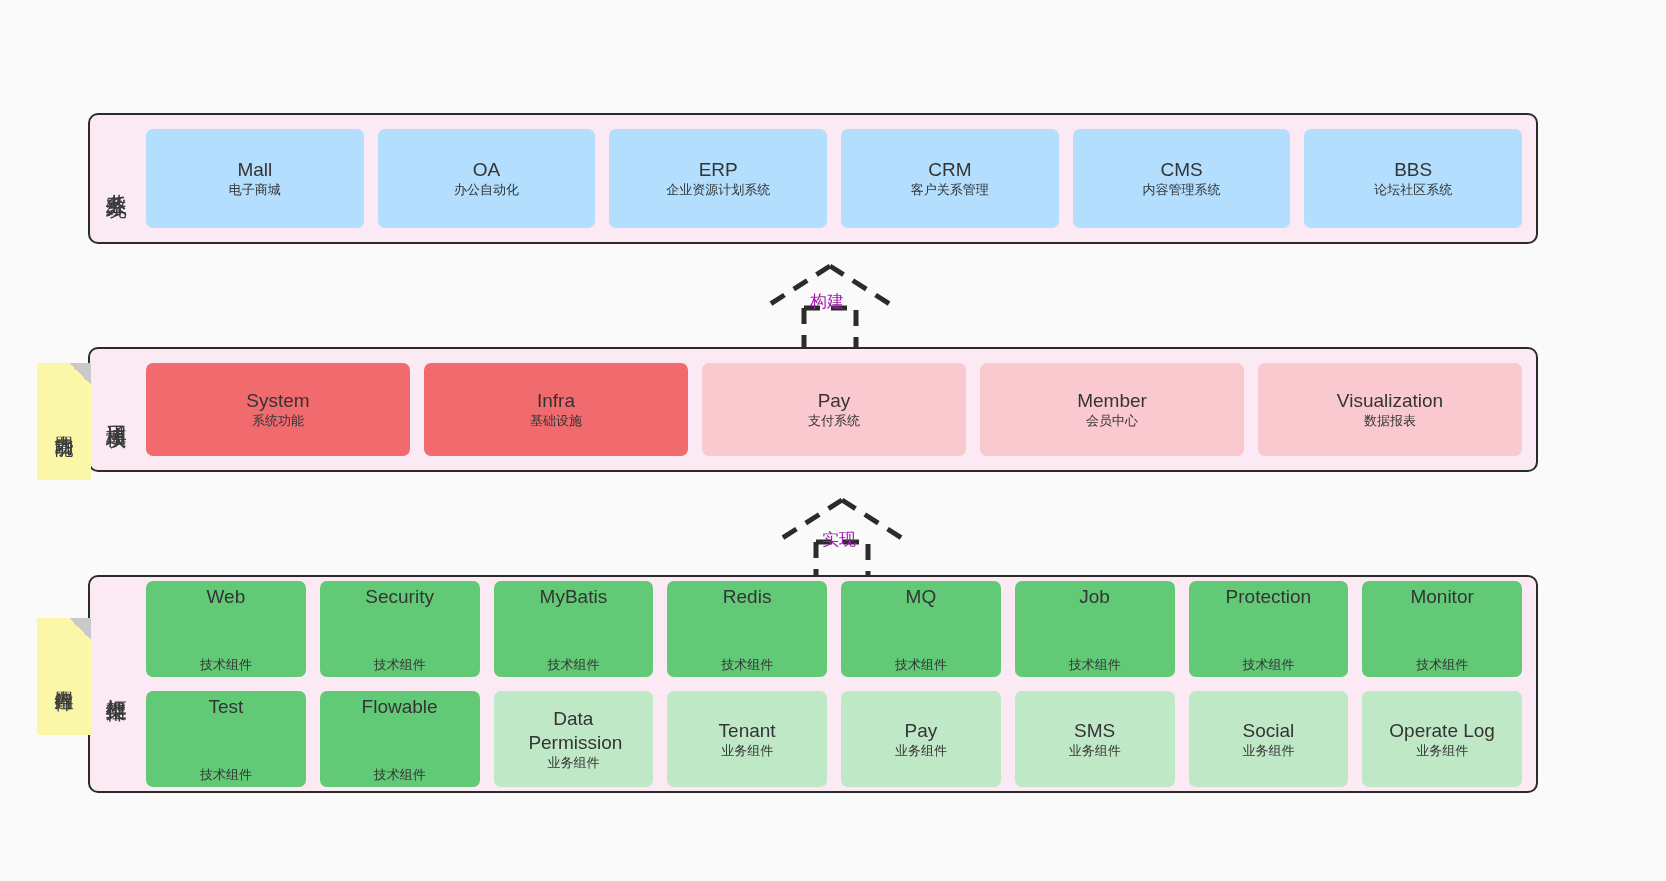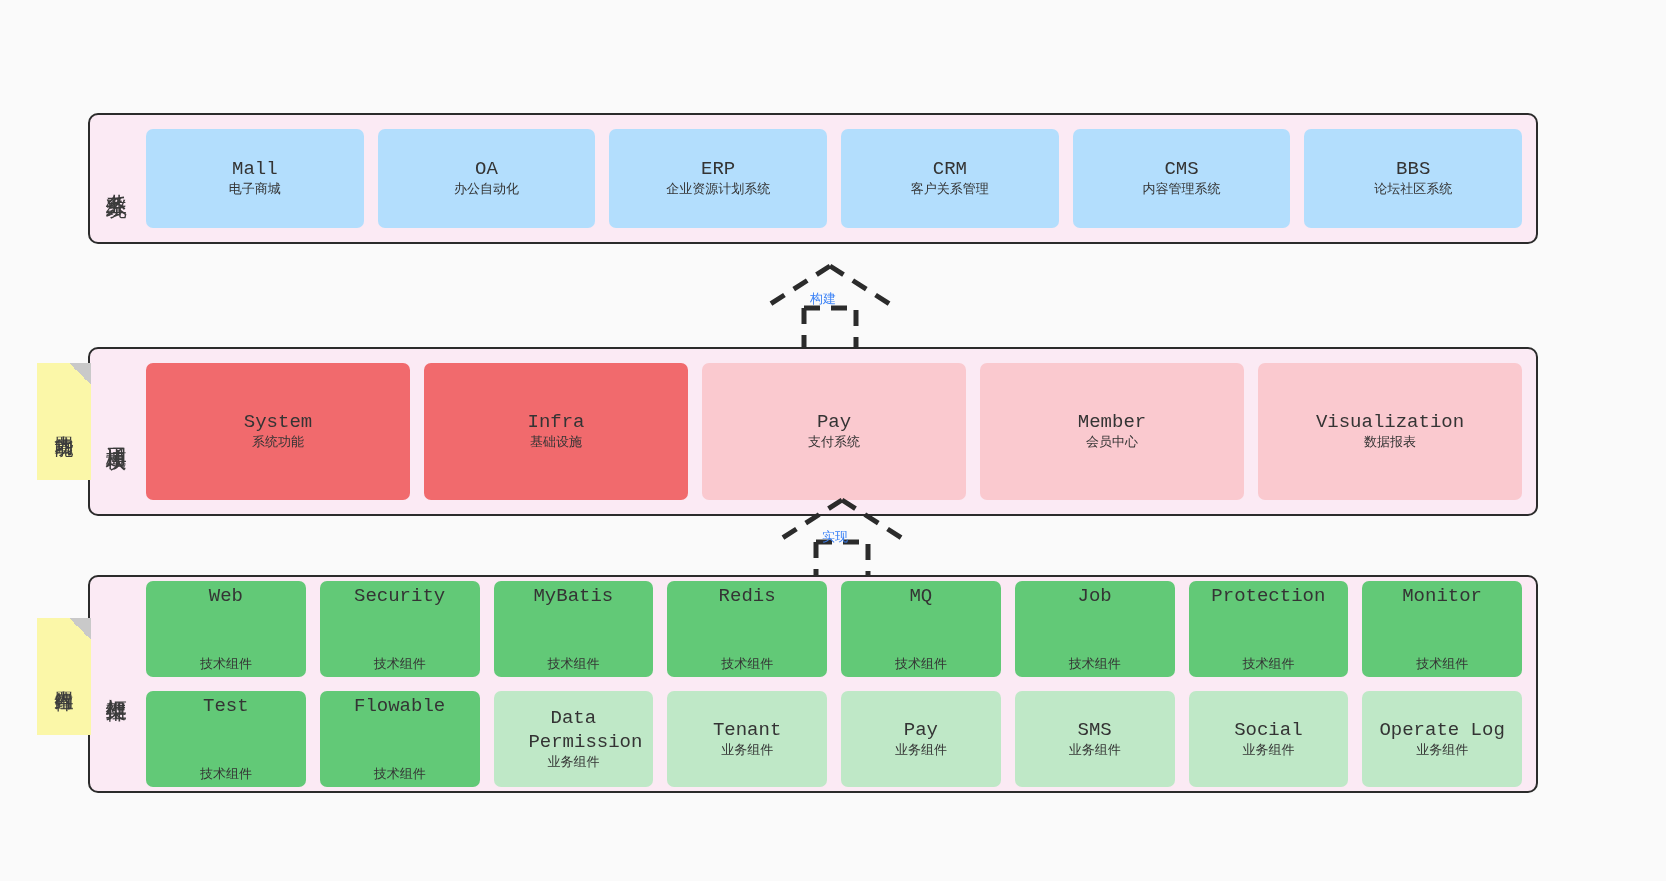--- a/index.html
+++ b/index.html
@@ -55,21 +55,20 @@
     flex: 1 1 0;
     border-radius: 7px;
     display: flex;
     flex-direction: column;
     align-items: center;
     justify-content: center;
     text-align: center;
     line-height: 1.26;
     padding: 4px 6px;
     color: #343434;
-    font-family: Liberation Mono, monospace;
   }
   .card .en { font-size: 19px; }
   .card .cn { font-size: 13px; }
 
   
   .c-blue        { background: #b3defd; }
   .c-red-strong  { background: #f16a6d; }
   .c-red-light   { background: #fac9cf; }
   .c-green-strong{ background: #62c977; gap: 48px; }
   .c-green-light { background: #bfe8c7; }
@@ -95,22 +94,22 @@
     top: 0; right: 0;
     width: 22px; height: 22px;
     background: linear-gradient(225deg, #c9c9c9 0 50%, transparent 50% 100%);
   }
 
   
   .arrow { position: absolute; z-index: 2; }
   .arrow svg { display: block; overflow: visible; }
   .arrow-label {
     position: absolute;
-    font-size: 13px;
-    color: #3b82f6;
+    font-size: 17px;
+    color: #a21caf;
     background: transparent;
     white-space: nowrap;
     user-select: none;
   }
 </style>
 </head>
 <body>
 
 <div id="canvas">
 
@@ -153,21 +152,21 @@
       <path d="M70 4 L136 46 M70 4 L4 46" fill="none" stroke="#2b2b2b" stroke-width="5" stroke-dasharray="16,11" stroke-linecap="butt"></path>
       <path d="M44 46 L96 46 L96 86 M44 46 L44 86" fill="none" stroke="#2b2b2b" stroke-width="5" stroke-dasharray="16,11" stroke-linecap="butt"></path>
     </svg>
     <span class="arrow-label" style="left:50px; top:28px;">构建</span>
   </div>
 
   <div class="sticky" style="left:37px; top:363px; width:54px; height:117px;">
     <span>内置功能</span>
   </div>
 
-  <div class="layer" id="layer-module" style="left:88px; top:347px; width:1450px; height:169px;">
+  <div class="layer" id="layer-module" style="left:88px; top:347px; width:1450px; height:125px;">
     <div class="layer-title">通用模块</div>
     <div class="layer-body">
       <div class="row">
 
         <div class="card c-red-strong">
           <span class="en">System</span>
           <span class="cn">系统功能</span>
         </div>
         <div class="card c-red-strong">
           <span class="en">Infra</span>

